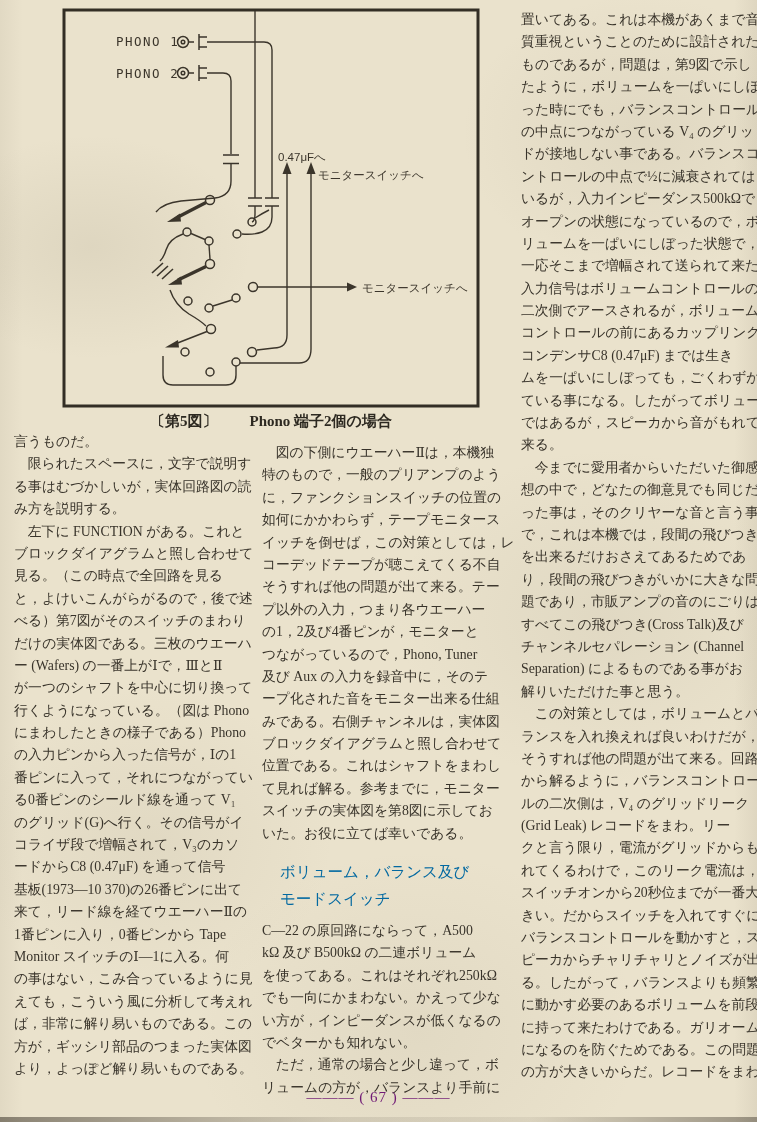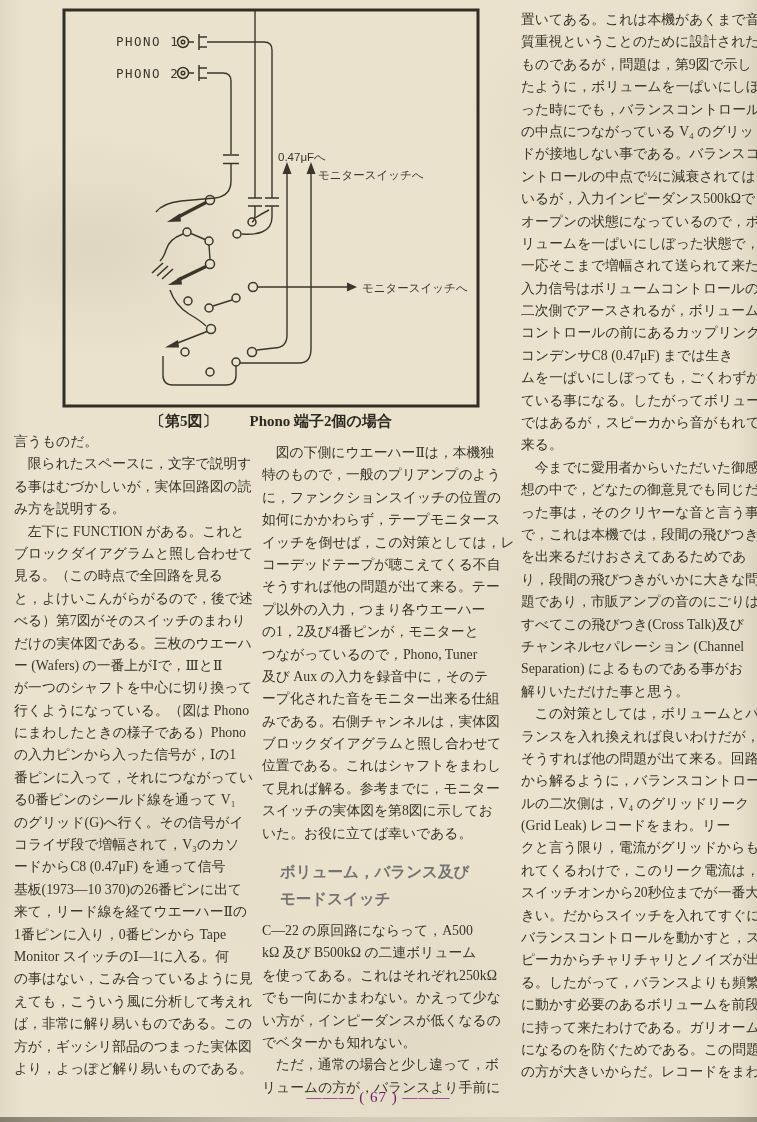--- a/index.html
+++ b/index.html
@@ -29,22 +29,22 @@
     font-weight:bold; font-size:15px; color:#2d2921; white-space:nowrap;
   }
   .caption .cap-tag { margin-right:32px; }
   .col { position:absolute; font-size:13.8px; line-height:22.4px; white-space:nowrap; }
   .tline { height:22.4px; overflow:visible; }
   .col-left  { left:14px;  top:431px; width:242px; }
   .col-mid   { left:262px; top:442px; width:242px; }
   .col-right { left:521px; top:9px;   width:232px; }
   .heading {
     font-family:"Liberation Sans","DejaVu Sans",sans-serif;
-    font-weight:bold; font-size:15.5px; line-height:27px;
-    margin:13px 0 8px 0; padding-left:18px; color:#737373;
+    font-weight:normal; font-size:15.5px; line-height:27px;
+    margin:13px 0 8px 0; padding-left:18px; color:#0369a1;
   }
   .heading .tline { height:27px; }
   .footer {
     position:absolute; left:0; top:1089px; width:757px; text-align:center;
     font-size:15px; letter-spacing:1px; color:#701a75;
   }
   .fig-label-mono {
     font-family:"DejaVu Sans Mono","Liberation Mono",monospace;
     font-size:12.5px; letter-spacing:1.5px; fill:#3b352b;
   }

